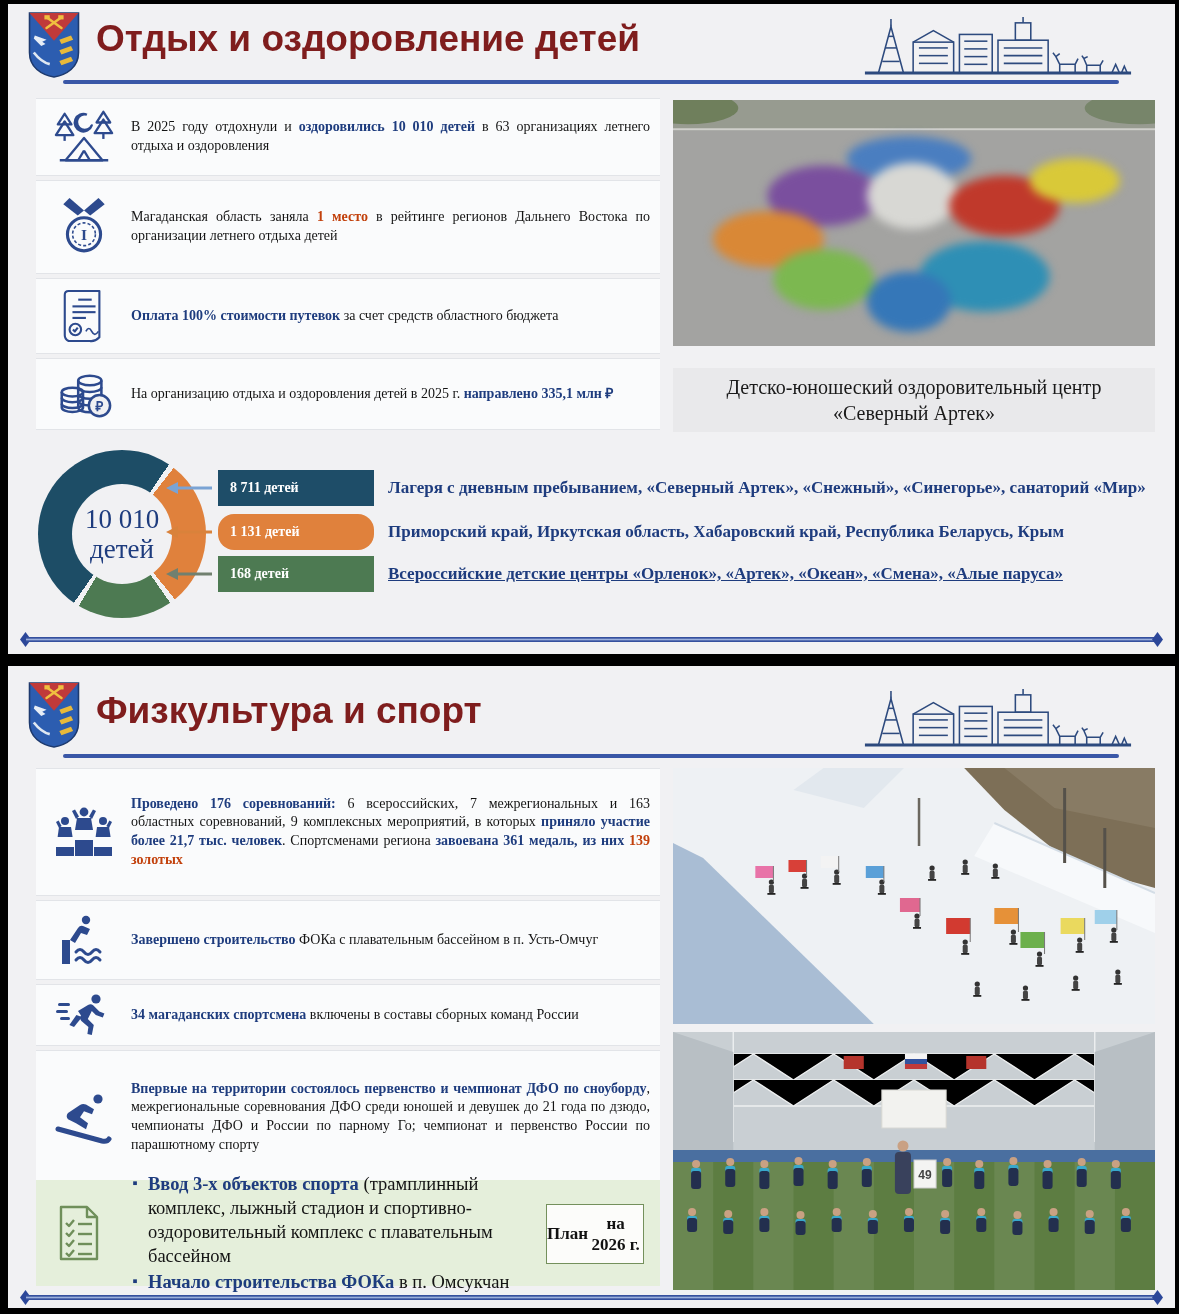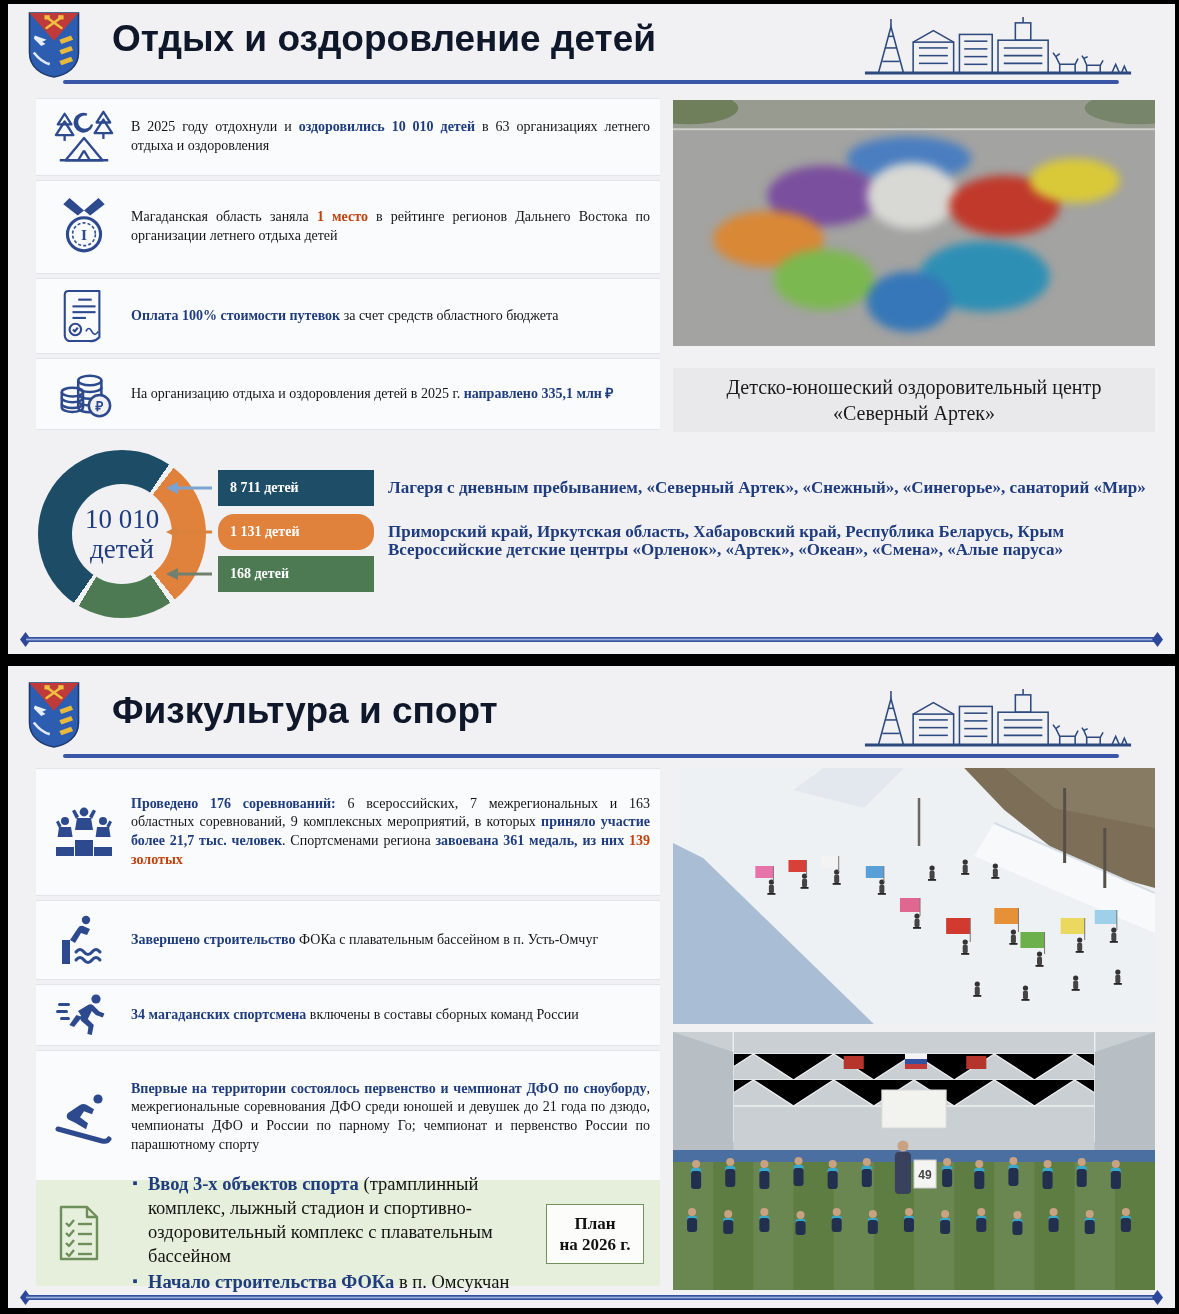--- a/index.html
+++ b/index.html
@@ -5,21 +5,21 @@
   html,body{margin:0;padding:0;}
   body{width:1179px;height:1314px;background:#000;position:relative;
        font-family:"Liberation Serif", serif;}
   .slide{position:absolute;left:8px;width:1167px;background:#f1f1f3;overflow:hidden;}
   #slide1{top:4px;height:650px;}
   #slide2{top:666px;height:642px;}
 
   .emblem{position:absolute;left:20px;top:8px;}
   .slide-title{position:absolute;left:88px;top:14px;
     font-family:"Liberation Sans", sans-serif;font-weight:bold;
-    font-size:37px;color:#0f172a;white-space:nowrap;margin-left:16px;}
+    font-size:37px;color:#7f1d1d;white-space:nowrap;}
   #slide2 .slide-title{top:24px;}
   #slide2 .emblem{top:16px;}
   .skyline{position:absolute;left:855px;top:10px;}
   #slide2 .skyline{top:20px;}
   .head-rule{position:absolute;left:55px;width:1056px;height:4px;background:#3a57a7;border-radius:2px;}
   #slide1 .head-rule{top:76px;}
   #slide2 .head-rule{top:88px;}
 
   .rows{position:absolute;left:28px;width:624px;}
   #slide1 .rows{top:94px;}
@@ -53,39 +53,39 @@
     font-weight:normal;color:#1e3c7e;font-size:27px;line-height:1.12;}
   .sbar{position:absolute;left:210px;width:156px;height:36px;color:#fff;font-weight:bold;
     font-size:14px;display:flex;align-items:center;padding-left:12px;box-sizing:border-box;white-space:nowrap;}
   #bar-1{top:466px;background:#1e4d68;}
   #bar-2{top:510px;background:#e0813c;border-radius:16px;}
   #bar-3{top:552px;background:#4d7a52;}
   .bar-arrow{position:absolute;left:158px;width:48px;height:14px;}
   #arr-1{top:477px;} #arr-2{top:521px;} #arr-3{top:563px;}
   .bar-label{position:absolute;left:380px;width:772px;font-weight:bold;color:#1e3c7e;
     font-size:17px;line-height:1.2;}
-  #lbl-1{top:474px;} #lbl-2{top:518px;} #lbl-3{top:536px;}
+  #lbl-1{top:474px;} #lbl-2{top:518px;} #lbl-3{top:560px;text-decoration:underline;}
 
   .divider{position:absolute;left:12px;width:1143px;height:16px;}
   #slide1 .divider{top:628px;}
   #slide2 .divider{top:624px;}
   .divider-line{position:absolute;top:5px;left:6px;right:6px;height:5px;
     background:linear-gradient(#35509e 20%, #9cb0dc 50%, #35509e 80%);}
   .diamond{position:absolute;top:0;width:11px;height:15px;background:#2c4799;
     clip-path:polygon(50% 0,100% 50%,50% 100%,0 50%);}
   .diamond.l{left:0;} .diamond.r{right:0;}
 
   .green-block{position:absolute;left:28px;top:514px;width:624px;height:106px;
     background:#e5efdb;display:flex;align-items:center;}
   .green-icon{flex:0 0 86px;display:flex;justify-content:center;}
   .green-bullets{flex:1;padding-right:120px;}
   .gbullet{display:flex;font-size:18.5px;line-height:1.3;color:#141414;margin:2px 0;}
   .gbullet .marker{flex:0 0 26px;text-align:center;color:#1e3c7e;font-weight:bold;font-size:15px;padding-top:2px;}
   .plan-box{position:absolute;right:16px;top:24px;width:96px;height:58px;background:#fcfcfa;
-    border:1px solid #74905c;display:flex;flex-direction:column;align-items:center;justify-content:center;
+    border:1px solid #74905c;display:flex;flex-direction:row;align-items:center;justify-content:center;
     font-weight:bold;font-size:17px;color:#111;line-height:1.25;text-align:center;}
 </style>
 </head>
 <body>
 
 <div class="slide" id="slide1">
 
   <svg class="emblem" width="52" height="66" viewBox="0 0 48 62">
     <path d="M1,1 H47 V38 C47 52 36 59 24 61 C12 59 1 52 1 38 Z" fill="#2c5db0" stroke="#1d3a6e" stroke-width="1.5"></path>
     <path d="M1,1 H47 L24,27 Z" fill="#c03a3a"></path>

